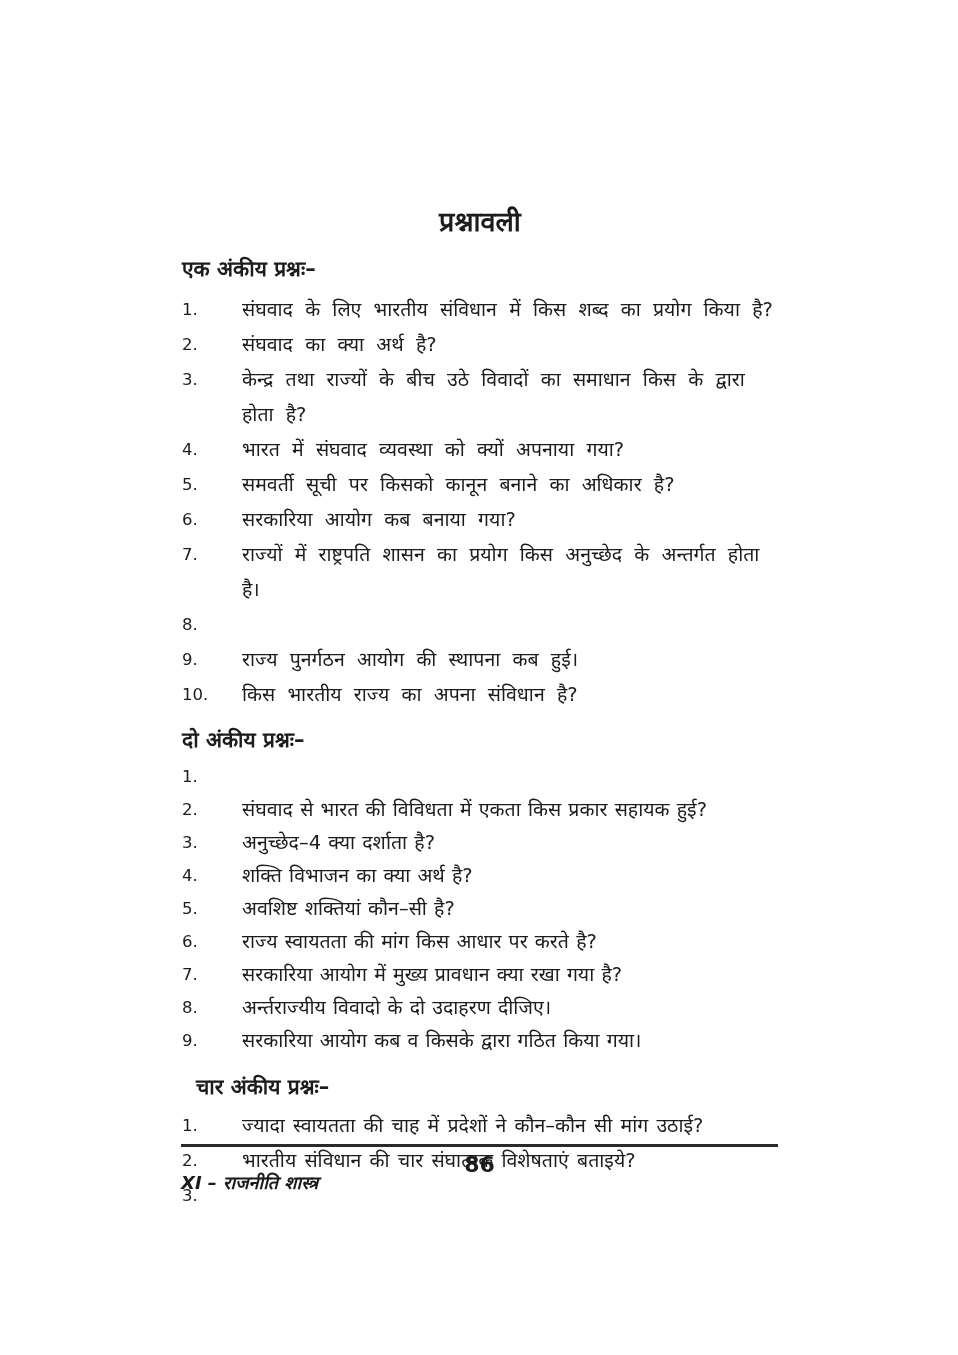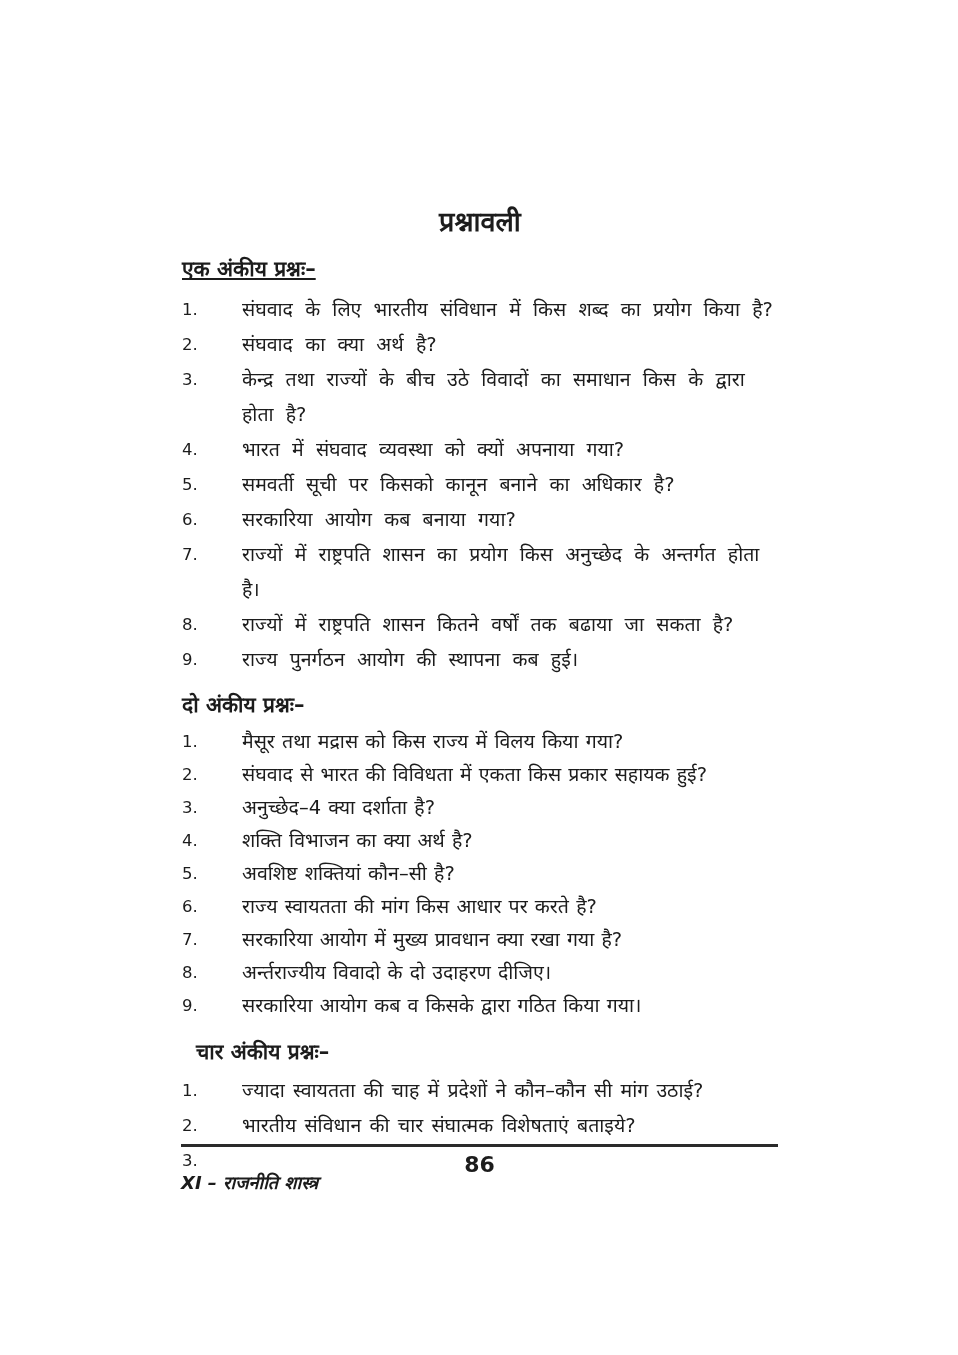--- a/index.html
+++ b/index.html
@@ -24,21 +24,21 @@
       font-weight: 700;
       line-height: 34px;
       margin: 0 0 16px 0;
     }
     .section-heading {
       font-size: 21px;
       font-weight: 700;
       line-height: 29px;
       margin: 0;
     }
-    .s0 .section-heading { margin: 9px 0 8px 0; text-decoration: underline; }
+    .s0 .section-heading { margin: 9px 0 8px 0; }
     .s1 .section-heading { margin: 14px 0 5px 0; }
     .s2 .section-heading { margin: 16px 0 6px 14px; }
     .q-row { display: flex; }
     .s0 .q-row { line-height: 35px; }
     .s1 .q-row { line-height: 33px; }
     .s2 .q-row { line-height: 35px; }
     .q-num {
       flex: none;
       width: 60px;
       font-size: 16.5px;
@@ -110,33 +110,35 @@
       <div class="q-row">
         <span class="q-num">6.</span>
         <span class="q-text">सरकारिया आयोग कब बनाया गया?</span>
       </div>
       <div class="q-row">
         <span class="q-num">7.</span>
         <span class="q-text">राज्यों में राष्ट्रपति शासन का प्रयोग किस अनुच्छेद के अन्तर्गत होता है।</span>
       </div>
       <div class="q-row">
         <span class="q-num">8.</span>
-        <span class="q-text">राज्यों में राष्ट्रपति शासन कितने वर्षों तक बढाया जा सकता है?</span>
       </div>
       <div class="q-row">
         <span class="q-num">9.</span>
         <span class="q-text">राज्य पुनर्गठन आयोग की स्थापना कब हुई।</span>
+      </div>
+      <div class="q-row">
+        <span class="q-num">10.</span>
+        <span class="q-text">किस भारतीय राज्य का अपना संविधान है?</span>
       </div>
     </div>
 
     <div class="section s1">
       <div class="section-heading">दो अंकीय प्रश्नः–</div>
       <div class="q-row">
         <span class="q-num">1.</span>
-        <span class="q-text">मैसूर तथा मद्रास को किस राज्य में विलय किया गया?</span>
       </div>
       <div class="q-row">
         <span class="q-num">2.</span>
         <span class="q-text">संघवाद से भारत की विविधता में एकता किस प्रकार सहायक हुई?</span>
       </div>
       <div class="q-row">
         <span class="q-num">3.</span>
         <span class="q-text">अनुच्छेद–4 क्या दर्शाता है?</span>
       </div>
       <div class="q-row">

